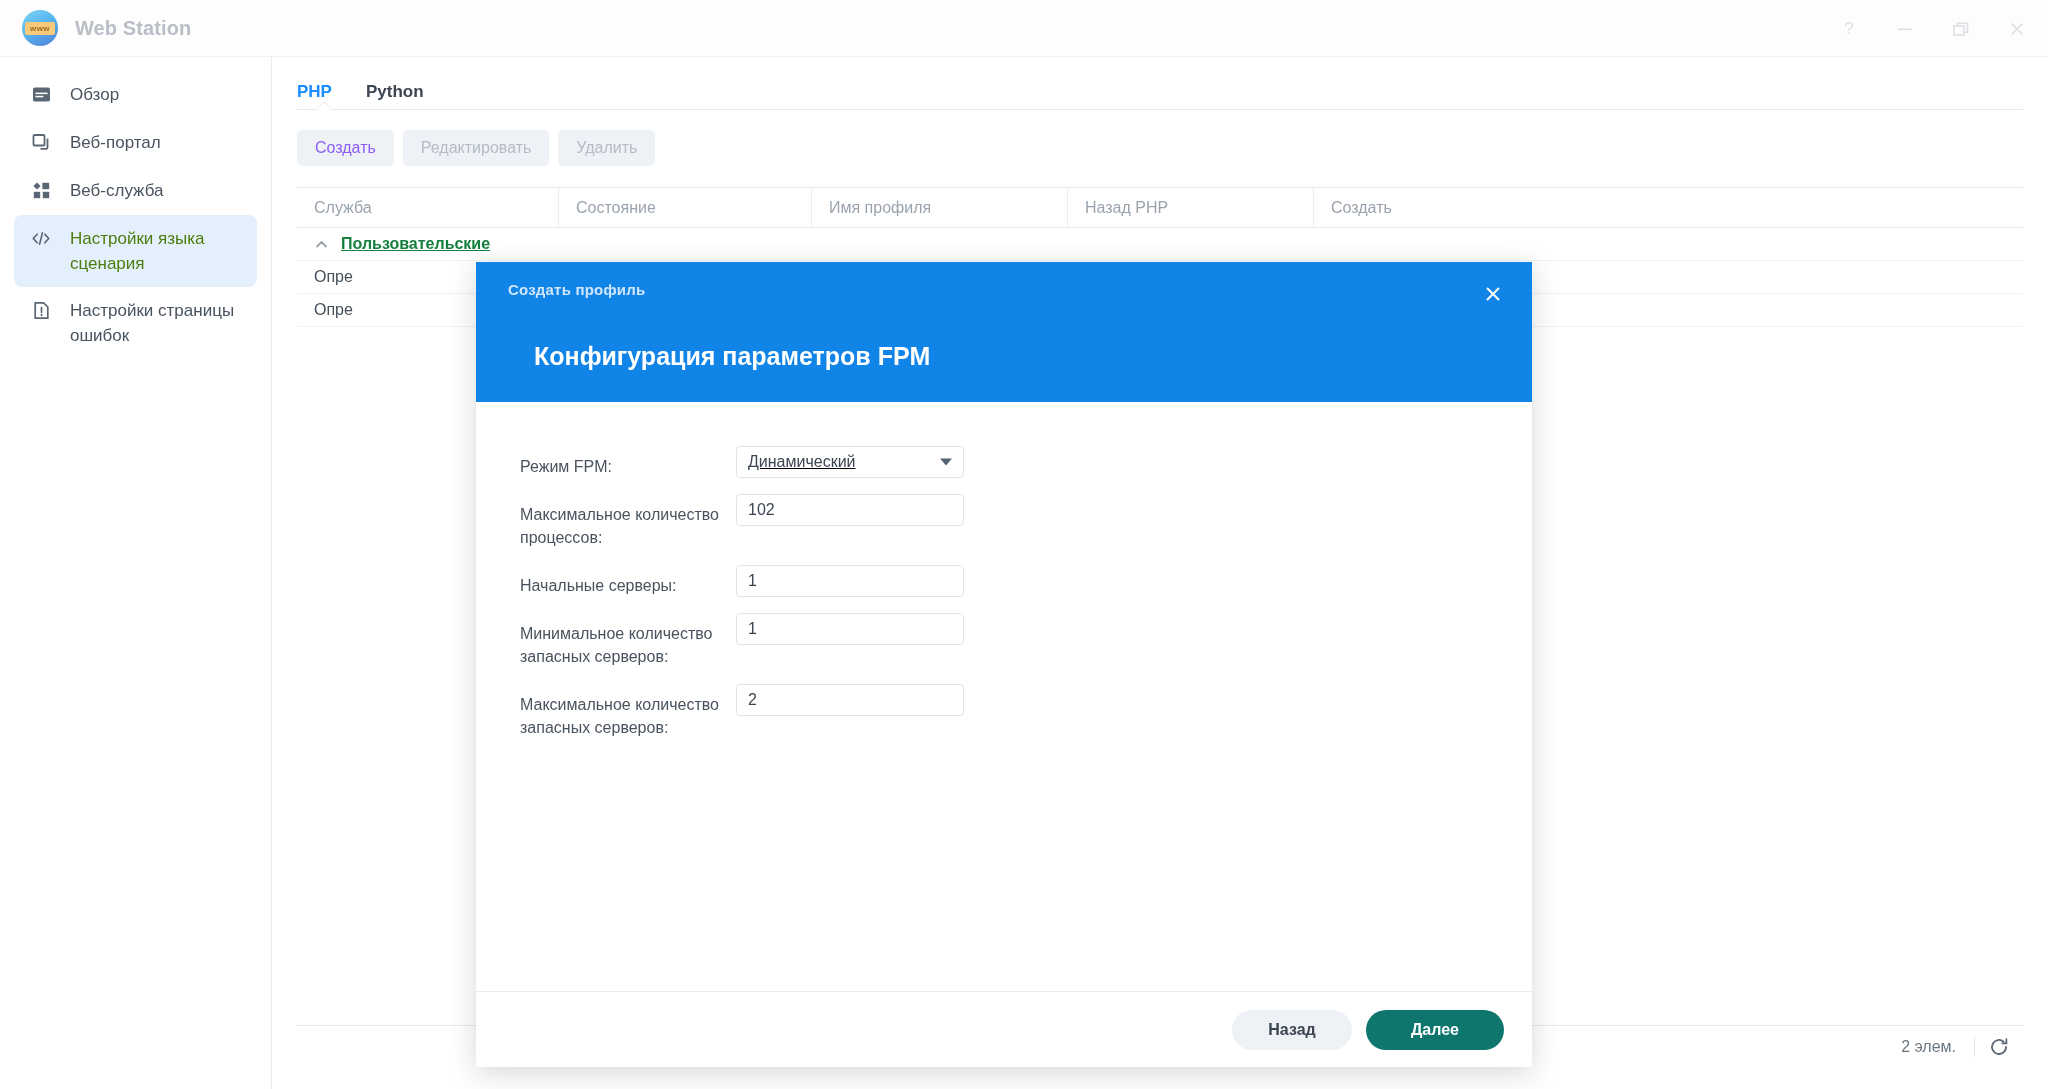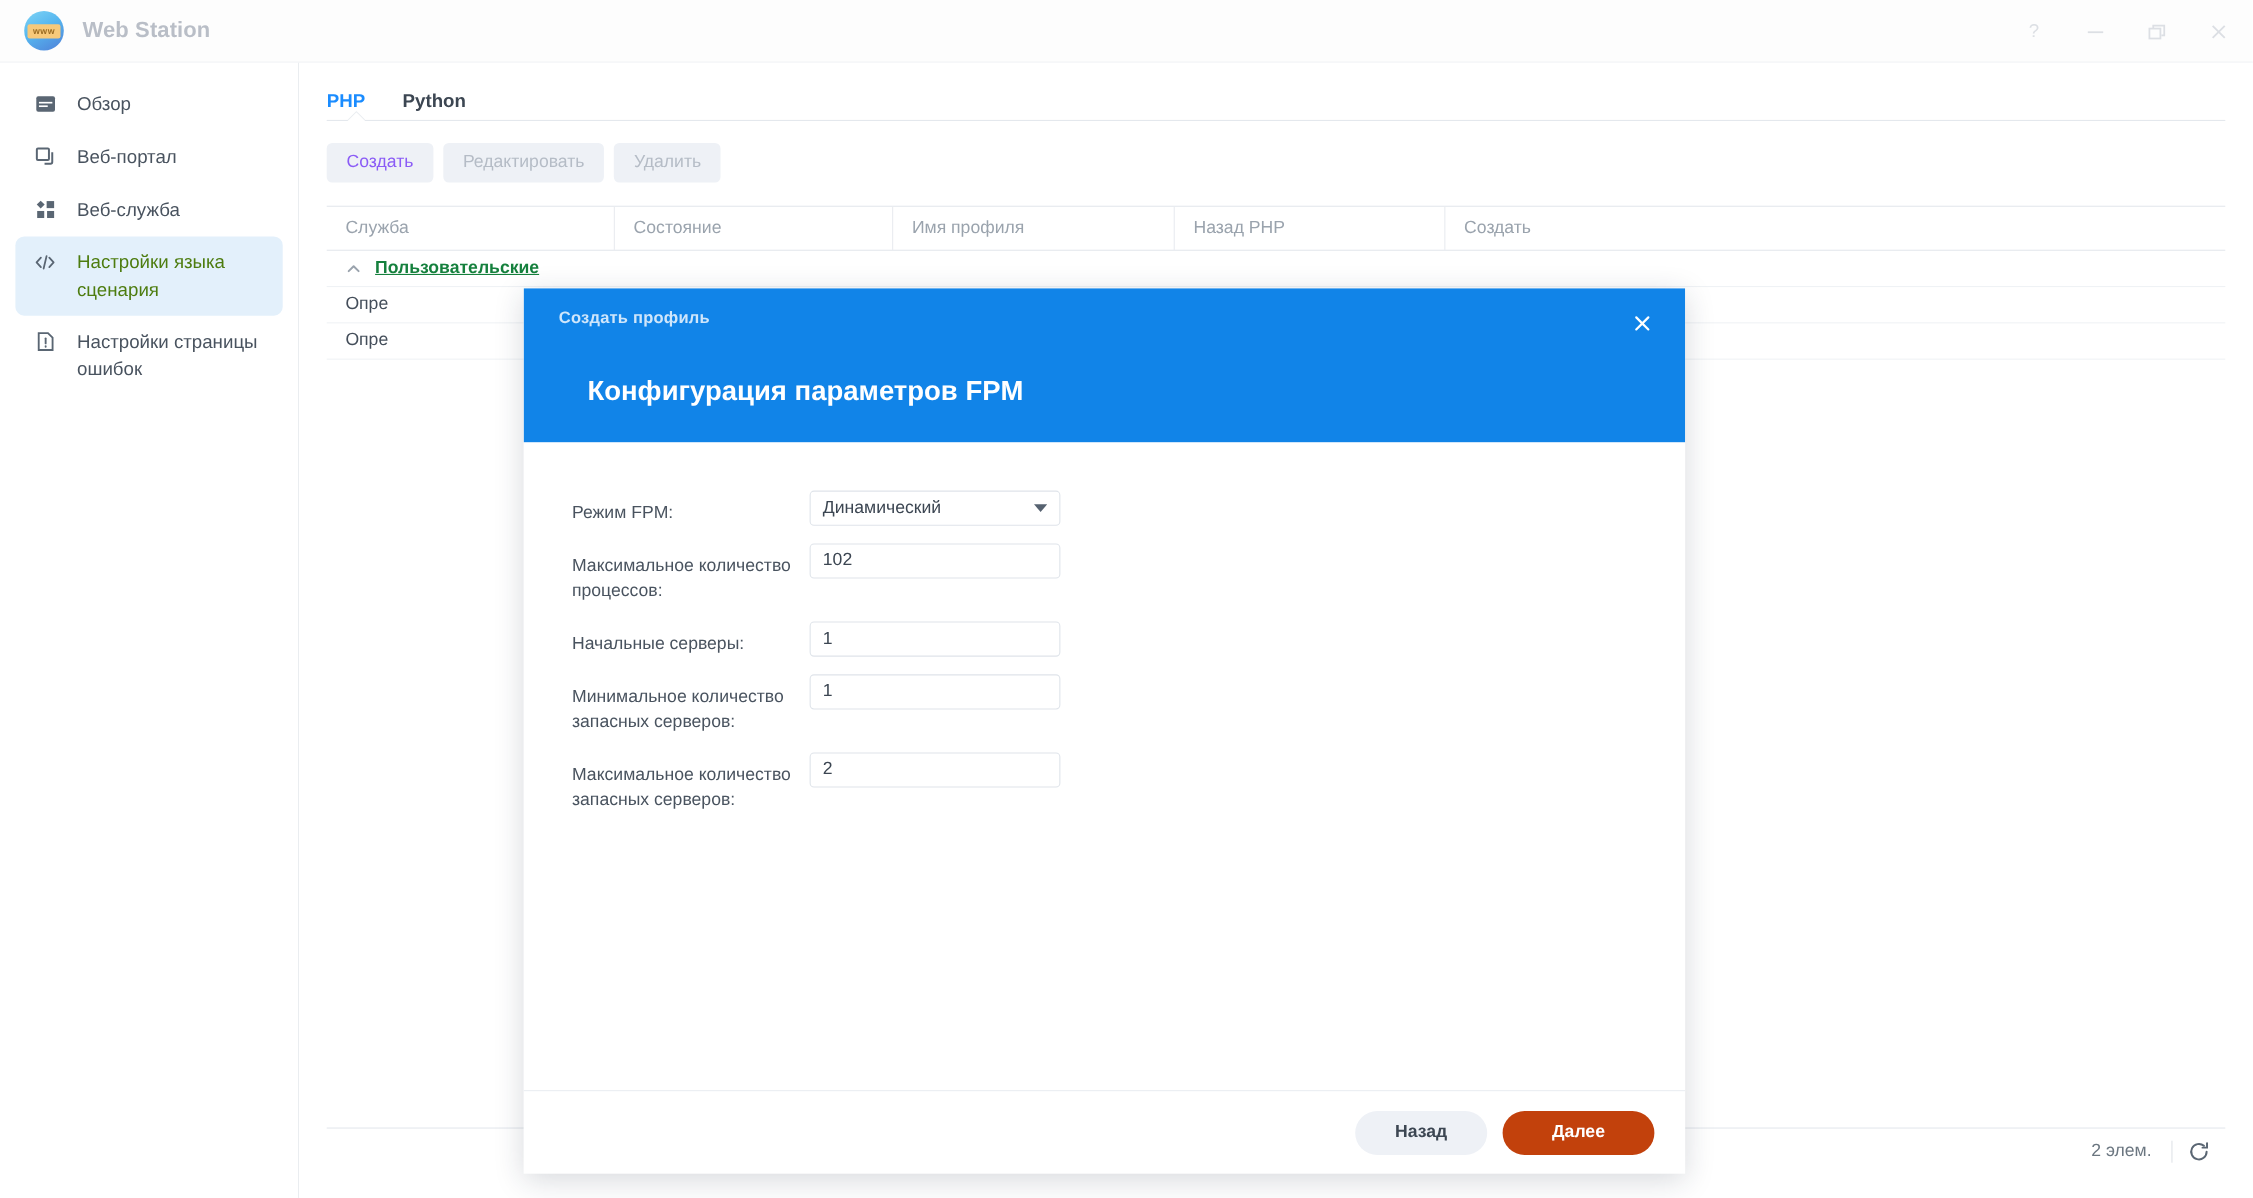--- a/index.html
+++ b/index.html
@@ -230,21 +230,21 @@
     margin-bottom: 16px;
     padding-left: 44px;
   }
   .form-label {
     width: 216px; flex: none;
     font-size: 16px; color: #49535f;
     line-height: 23px;
     padding-top: 9px;
     padding-right: 10px;
   }
-  .form-control { flex: none; width: 212px; }
+  .form-control { flex: none; width: 212px; text-decoration: underline; }
   .txtinput {
     width: 228px; height: 32px;
     border: 1px solid #dfe4ea; border-radius: 4px;
     background: #ffffff;
     font-size: 16px; color: #3c4652;
     font-family: "Liberation Sans", sans-serif;
     padding: 0 11px;
   }
   .selectbox {
     width: 228px; height: 32px;
@@ -272,21 +272,21 @@
   .pill {
     height: 40px; min-width: 120px;
     padding: 0 26px;
     border: none; border-radius: 20px;
     font-size: 16px;
     font-family: "Liberation Sans", sans-serif;
     cursor: pointer;
     display: flex; align-items: center; justify-content: center; font-weight: bold;
   }
   .pill.secondary { background: #eef1f6; color: #3c4652; }
-  .pill.primary { background: #c2410c; color: #ffffff; min-width: 138px; text-align: right; }
+  .pill.primary { background: #0f766e; color: #ffffff; min-width: 138px; text-align: right; }
 </style>
 </head>
 <body>
 
 <div id="app">
 
   <div class="titlebar">
     <div class="app-logo">
       <div class="www">www</div>
     </div>

